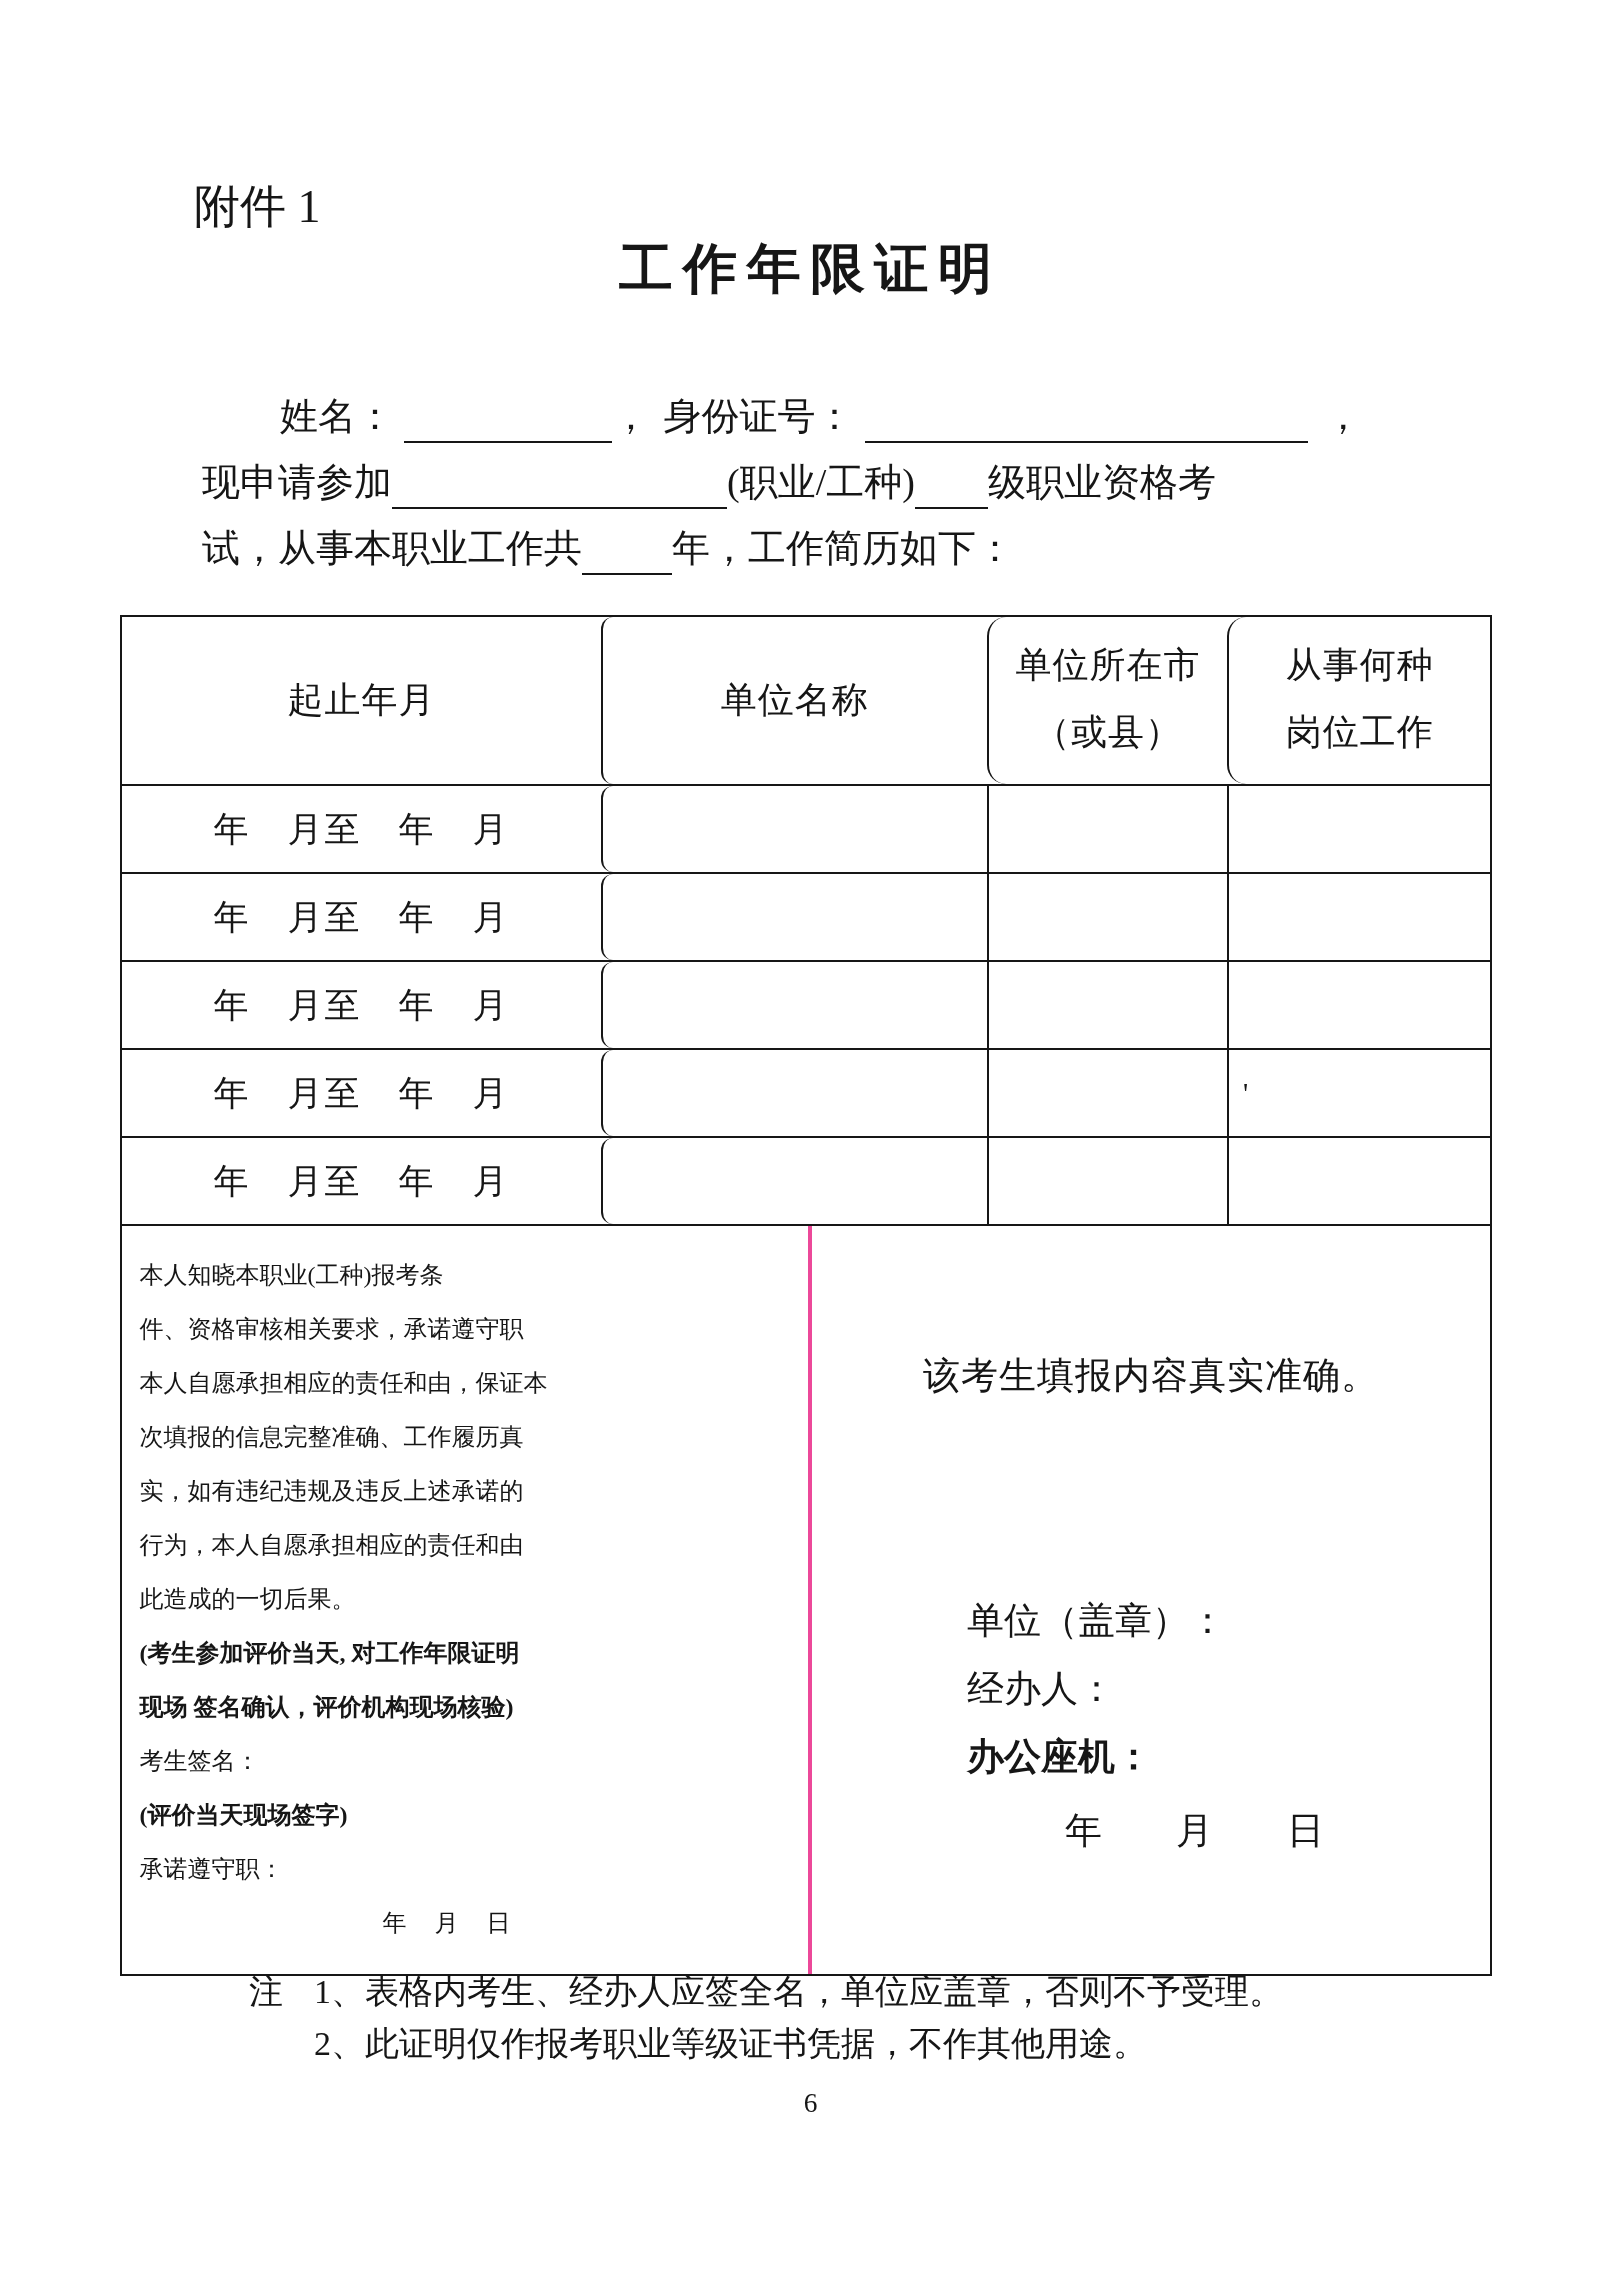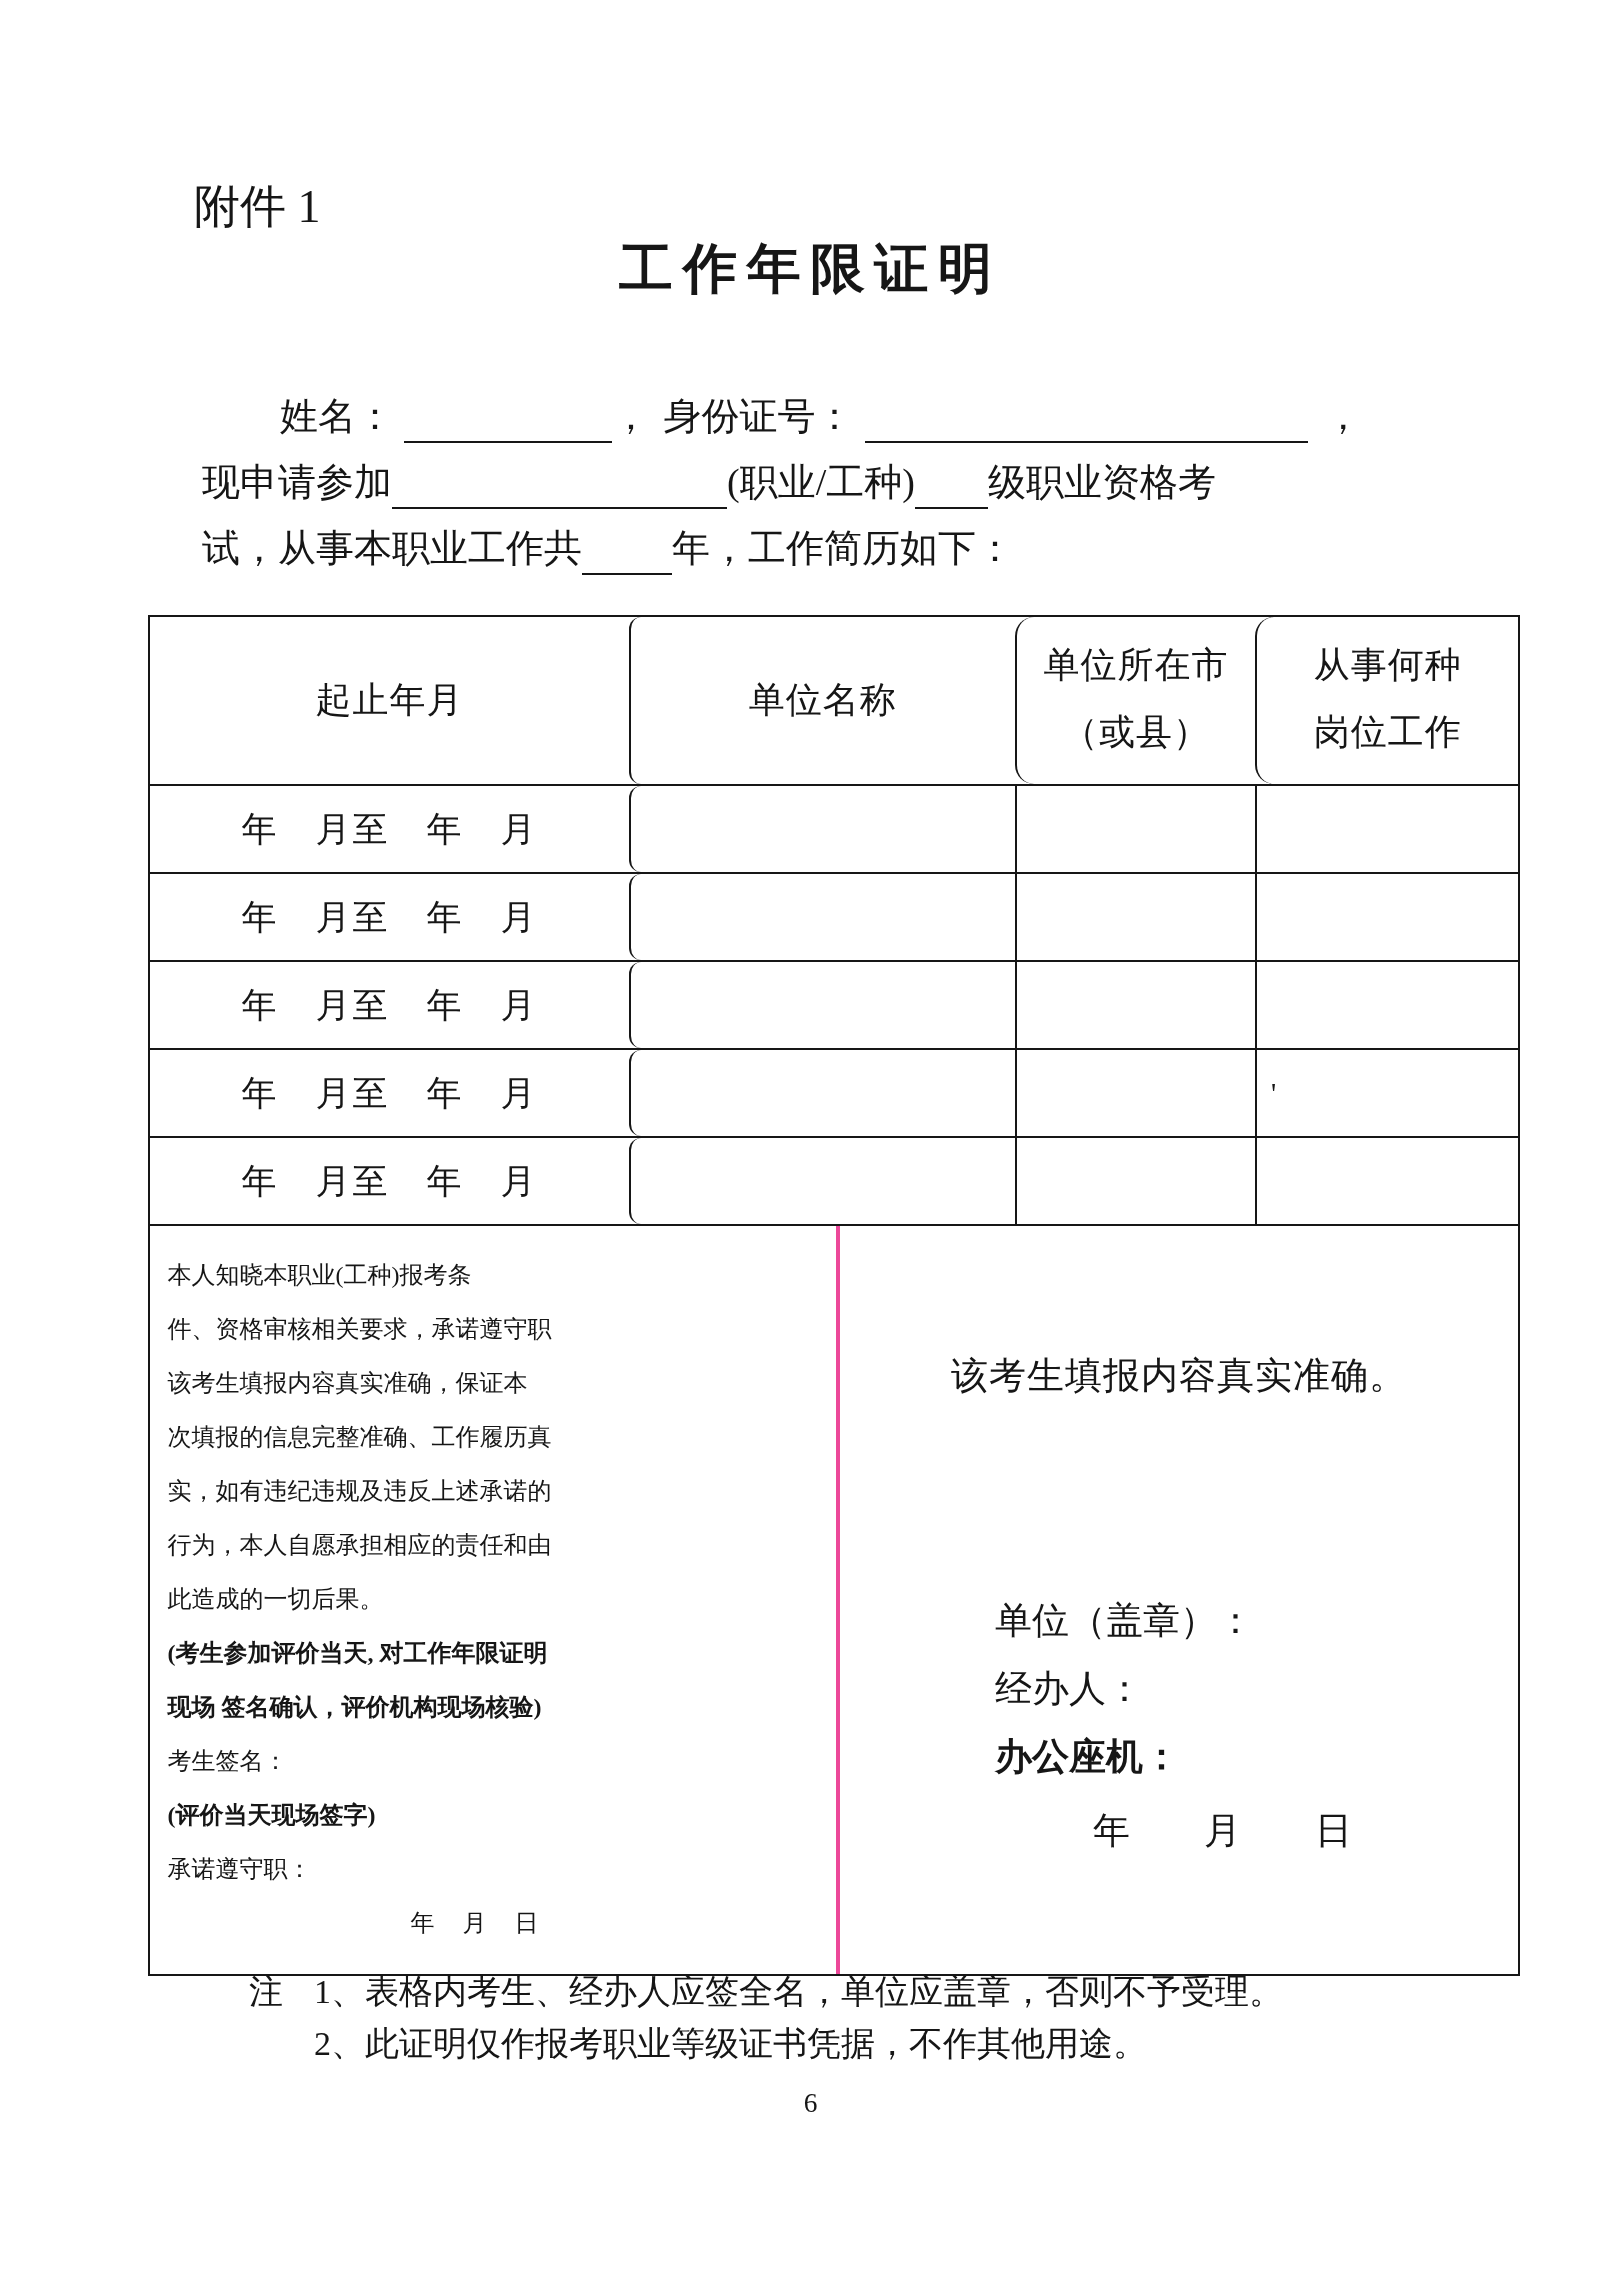--- a/index.html
+++ b/index.html
@@ -18,21 +18,21 @@
   .intro .line1{padding-left:78px;}
   .blank{display:inline-block;border-bottom:2.9px solid #161616;height:37px;vertical-align:bottom;margin-bottom:2px;}
   .b-name{width:208px;margin-left:9.8px;}
   .b-id{width:443px;margin-left:11.8px;margin-right:15.7px;}
   .b-apply{width:335px;}
   .b-level{width:73px;}
   .b-years{width:90px;}
   .gap{display:inline-block;width:13.7px;}
   
   .work-table{position:absolute;left:120px;top:615px;width:1372px;
-    border:2.9px solid #161616;box-sizing:border-box;margin-left:28px;}
+    border:2.9px solid #161616;box-sizing:border-box;}
   .thead{display:flex;height:167px;border-bottom:2.9px solid #161616;}
   .trow{display:flex;height:86px;border-bottom:2px solid #161616;}
   .c1{width:35%;}
   .c2{width:28.2%;border-radius:12px;}
   .c3{width:17.6%;}
   .c4{width:19.2%;}
   .bl{border-left:2px solid #161616;box-sizing:border-box;}
   .hc{display:flex;flex-direction:column;justify-content:center;align-items:center;
     font-size:36px;letter-spacing:1px;}
   .hc.two{justify-content:space-between;padding:23.5px 0 27.4px;box-sizing:border-box;border-radius:19px;}
@@ -114,21 +114,21 @@
     <div class="cell period-cell c1">年　月至　年　月</div>
     <div class="cell c2 bl"></div>
     <div class="cell c3 bl"></div>
     <div class="cell c4 bl"></div>
   </div>
 
   <div class="tbottom">
     <div class="decl">
       <div class="dline">本人知晓本职业(工种)报考条</div>
       <div class="dline">件、资格审核相关要求，承诺遵守职</div>
-      <div class="dline">该考生填报内容真实准确，保证本</div>
+      <div class="dline">本人自愿承担相应的责任和由，保证本</div>
       <div class="dline">次填报的信息完整准确、工作履历真</div>
       <div class="dline">实，如有违纪违规及违反上述承诺的</div>
       <div class="dline">行为，本人自愿承担相应的责任和由</div>
       <div class="dline">此造成的一切后果。</div>
       <div class="dline bold">(考生参加评价当天, 对工作年限证明</div>
       <div class="dline bold">现场 签名确认，评价机构现场核验)</div>
       <div class="dline">考生签名：</div>
       <div class="dline bold">(评价当天现场签字)</div>
       <div class="dline">承诺遵守职：</div>
       <div class="dline center">年　月　日</div>

